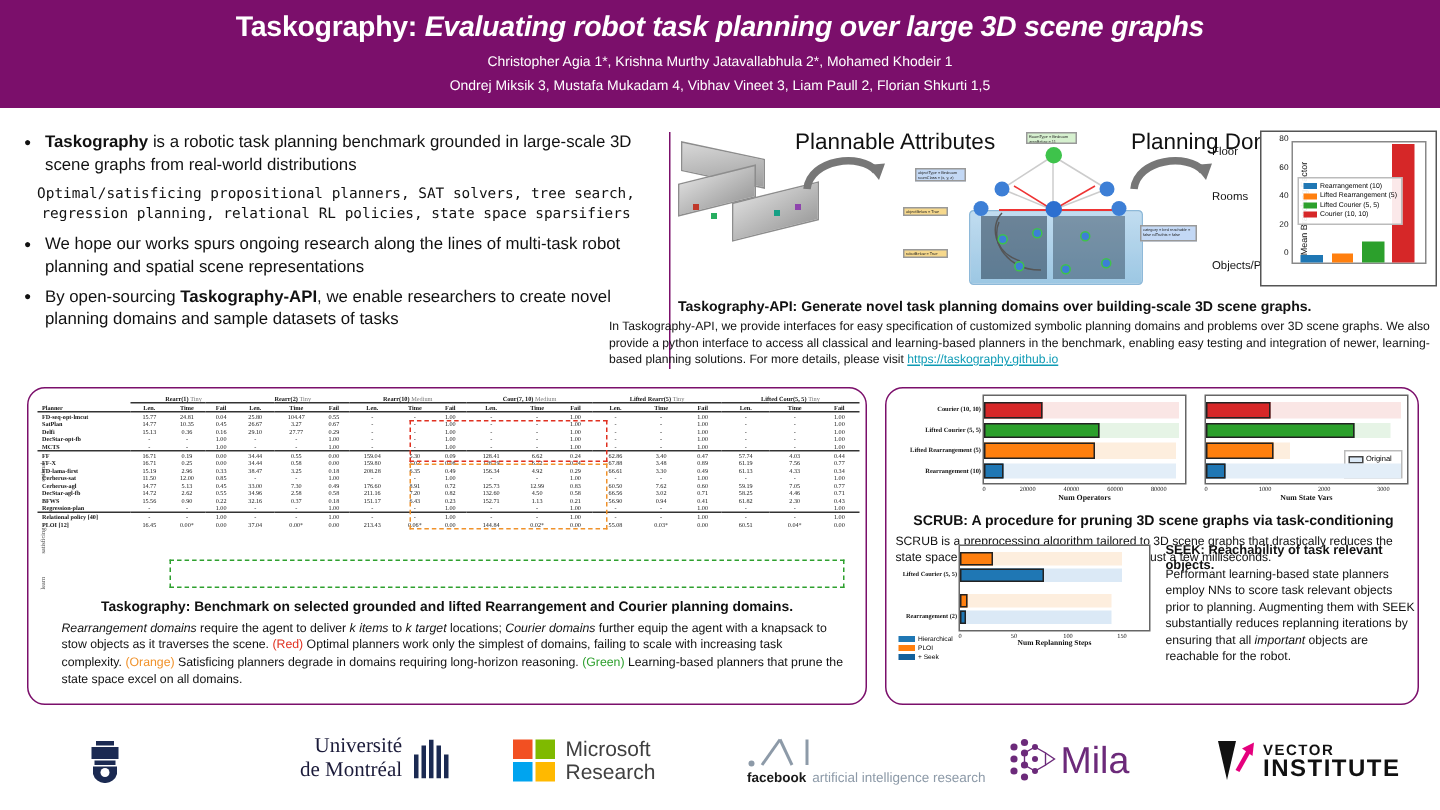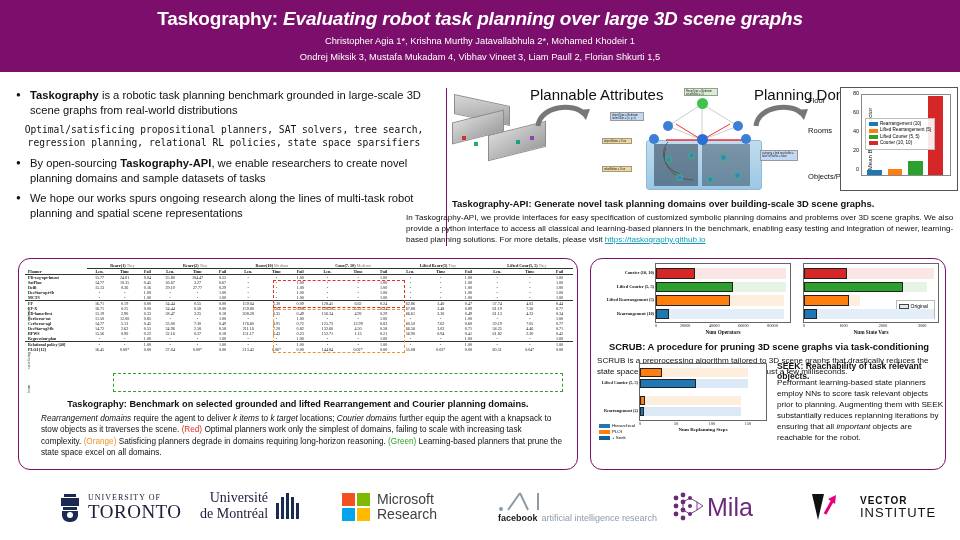--- a/index.html
+++ b/index.html
@@ -205,26 +205,26 @@
   <div class="top-left">
     <ul class="bullets">
       <li>
         <b>Taskography</b> is a robotic task planning benchmark grounded
         in large-scale 3D scene graphs from real-world distributions
       </li>
     </ul>
     <div class="mono-block">Optimal/satisficing propositional planners, SAT solvers, tree search, regression planning, relational RL policies, state space sparsifiers</div>
     <ul class="bullets">
       <li>
+        We hope our works spurs ongoing research along the lines of
+        multi-task robot planning and spatial scene representations
+      </li>
+      <li>
         By open-sourcing <b>Taskography-API</b>, we enable researchers to
         create novel planning domains and sample datasets of tasks
-      </li>
-      <li>
-        We hope our works spurs ongoing research along the lines of
-        multi-task robot planning and spatial scene representations
       </li>
     </ul>
   </div>
   <div class="vrule"></div>
 
   <div class="top-fig">
 
     <div class="scene-mesh">
       <div class="mesh-blob" style="left:2px; top:14px; width:56px; height:20px; transform:skewY(12deg);"></div>
       <div class="mesh-blob" style="left:0px; top:30px; width:52px; height:22px; transform:skewY(-14deg);"></div>
@@ -823,24 +823,20 @@
   <div class="footer">
 
     <div class="logo" style="left:58px; top:14px;">
       <svg width="24" height="30" viewBox="0 0 24 30">
         <rect x="6" y="2" width="12" height="3" fill="#1b2a52"></rect>
         <rect x="3" y="6" width="18" height="8" fill="#1b2a52"></rect>
         <rect x="5" y="15" width="14" height="3" fill="#1b2a52"></rect>
         <path d="M4,19 h16 v5 a8,8 0 0 1 -8,6 a8,8 0 0 1 -8,-6 z" fill="#1b2a52"></path>
         <circle cx="12" cy="23" r="3" fill="#fff"></circle>
       </svg>
-      <div style="margin-left:6px;">
-        <div class="logo-txt" style="font-size:8px; letter-spacing:1px;">UNIVERSITY OF</div>
-        <div class="logo-txt" style="font-size:19px; letter-spacing:0.5px; line-height:20px;">TORONTO</div>
-      </div>
     </div>
 
     <div class="logo" style="left:200px; top:12px;">
       <div style="text-align:right;">
         <div class="logo-txt" style="font-size:14px; line-height:16px;">Université</div>
         <div class="logo-txt" style="font-size:14px; line-height:16px;">de Montréal</div>
       </div>
       <svg width="28" height="26" viewBox="0 0 28 26" style="margin-left:5px;">
         <rect x="3" y="10" width="3" height="16" fill="#1b2a52"></rect>
         <rect x="8" y="4" width="3" height="22" fill="#1b2a52"></rect>
@@ -897,20 +893,20 @@
       </svg>
       <span style="font-size:25px; color:#6c2a7a; margin-left:3px; font-family:'Liberation Sans',sans-serif;">Mila</span>
     </div>
 
     <div class="logo" style="left:810px; top:14px;">
       <svg width="30" height="30" viewBox="0 0 30 30">
         <path d="M2,2 L14,2 L8,28 Z" fill="#111"></path>
         <path d="M15,22 L24,6" stroke="#e5007d" stroke-width="3"></path>
         <polygon points="26,3 25,12 18,7" fill="#e5007d"></polygon>
       </svg>
-      <div style="margin-left:20px;">
+      <div style="margin-left:2px;">
         <div style="font-size:10px; font-weight:bold; letter-spacing:1px; color:#111; line-height:12px;">VECTOR</div>
-        <div style="font-size:13px; font-weight:normal; letter-spacing:1px; color:#111; line-height:12px;">INSTITUTE</div>
+        <div style="font-size:16px; font-weight:bold; letter-spacing:1px; color:#111; line-height:12px;">INSTITUTE</div>
       </div>
     </div>
   </div>
 
 </div>
 
 </body></html>

